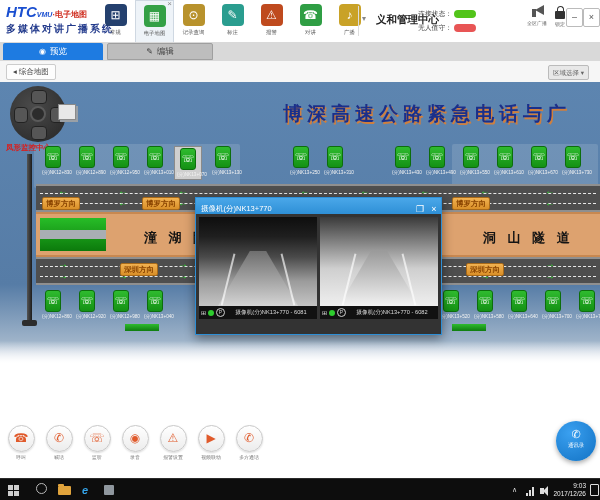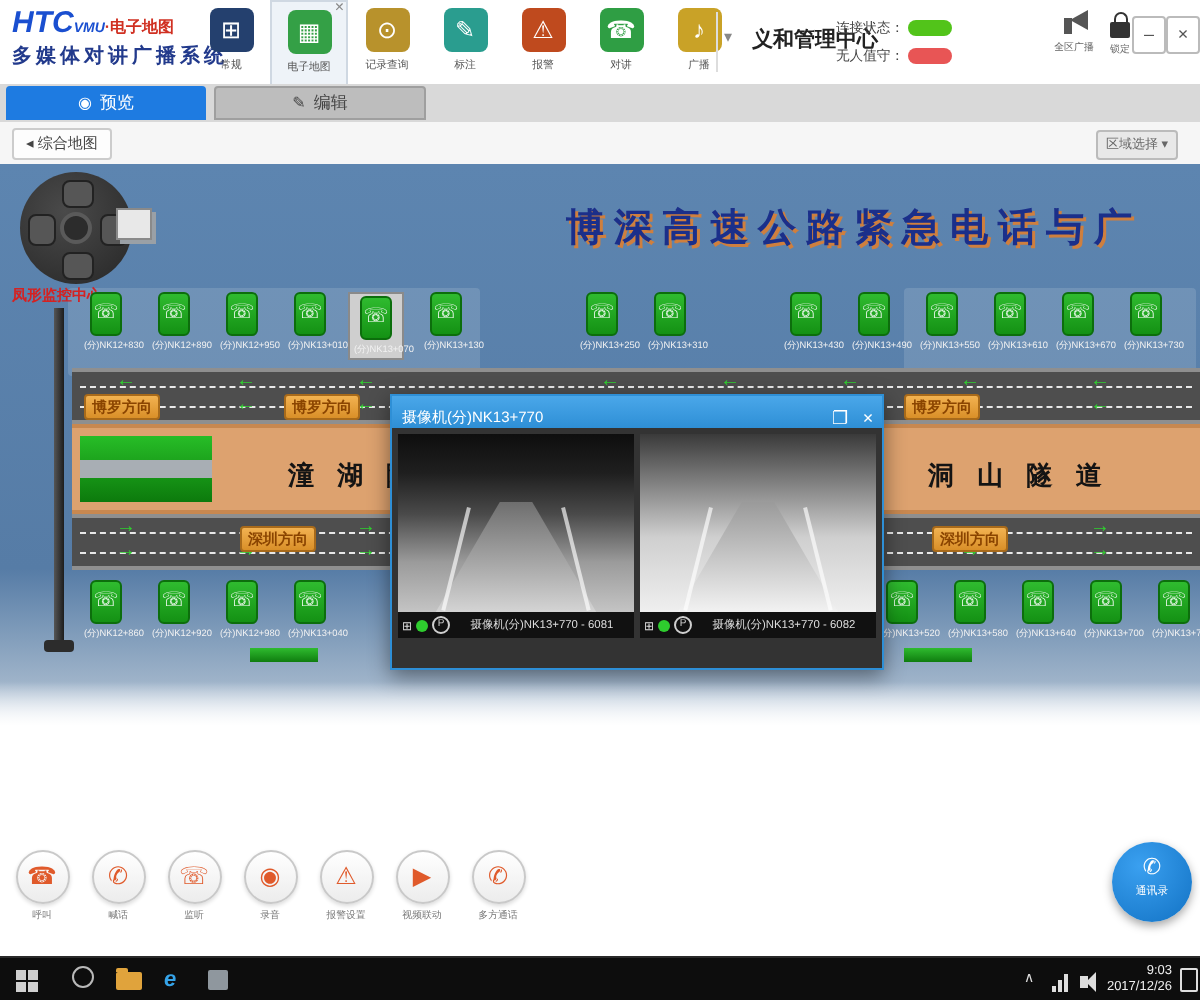--- a/index.html
+++ b/index.html
@@ -233,21 +233,21 @@
 
     <div class="road" style="top:102px">
       <div class="lane" style="top:7px"></div>
         <div class="lane" style="top:17px"></div>
     </div>
     <div class="tunnel">
       <div class="portal">
           <div class="stripe"></div>
         </div>
       <div class="tname" style="left:108px">潼 湖 隧 道</div>
-      <div class="tname" style="left:428px">洞 山 隧 道</div>
+      <div class="tname" style="left:447px">洞 山 隧 道</div>
     </div>
     <div class="road" style="top:175px">
       <div class="lane" style="top:7px"></div>
         <div class="lane" style="top:17px"></div>
     </div>
 
     <div class="gmark" style="left:125px;top:242px"></div>
     <div class="gmark" style="left:452px;top:242px"></div>
 
     <div class="mapfade"></div>

